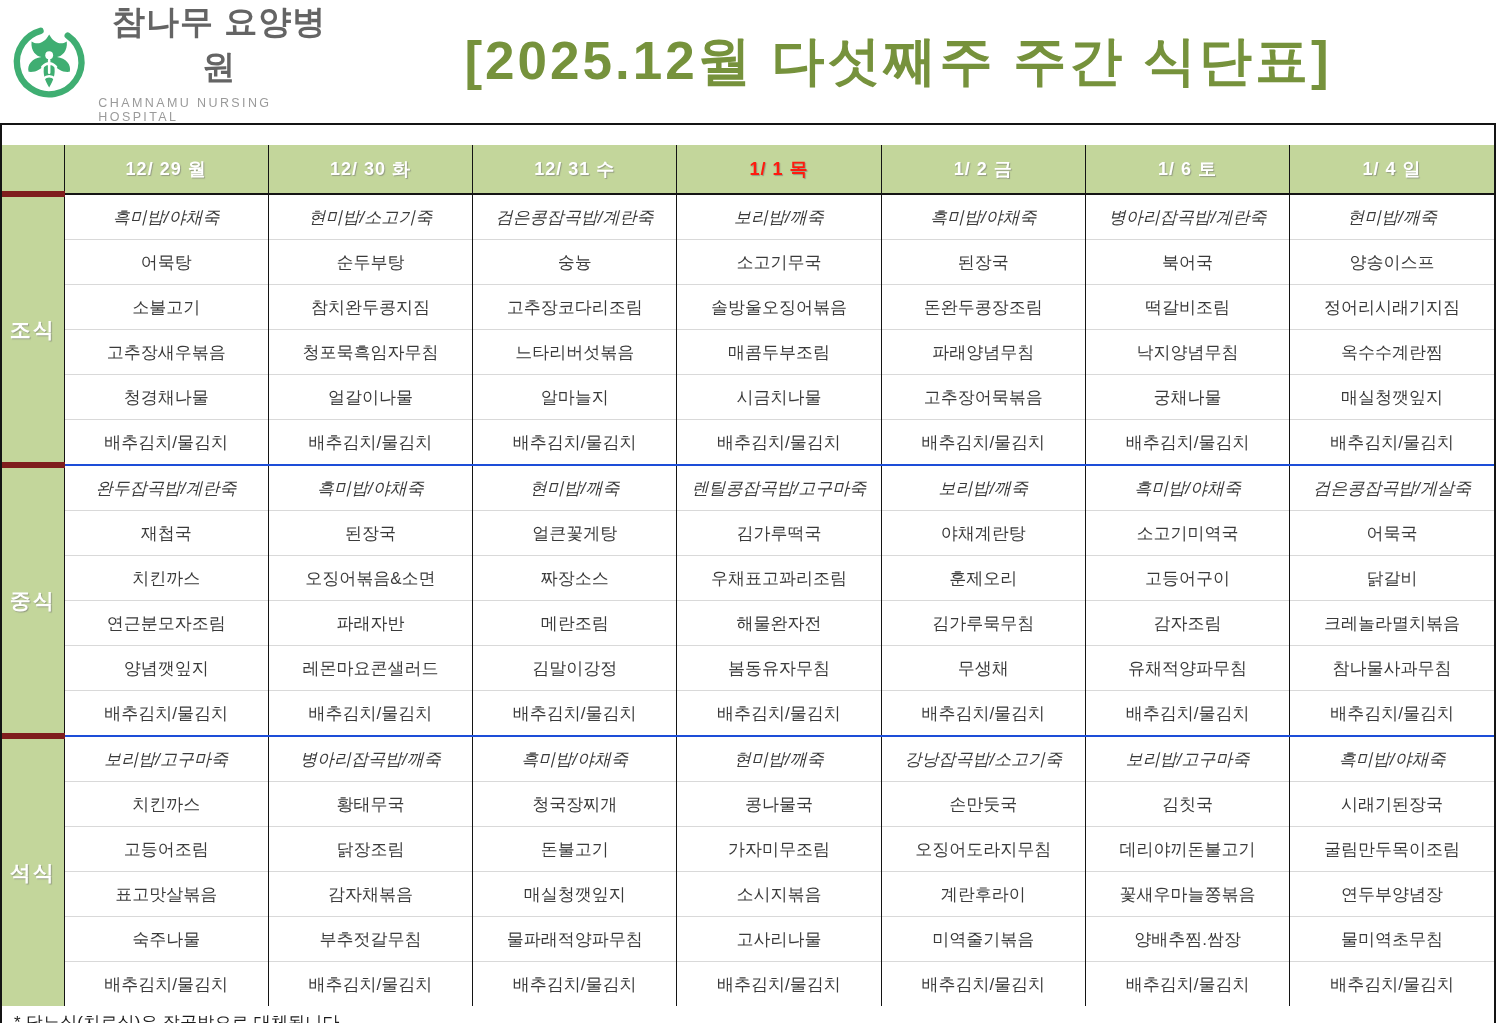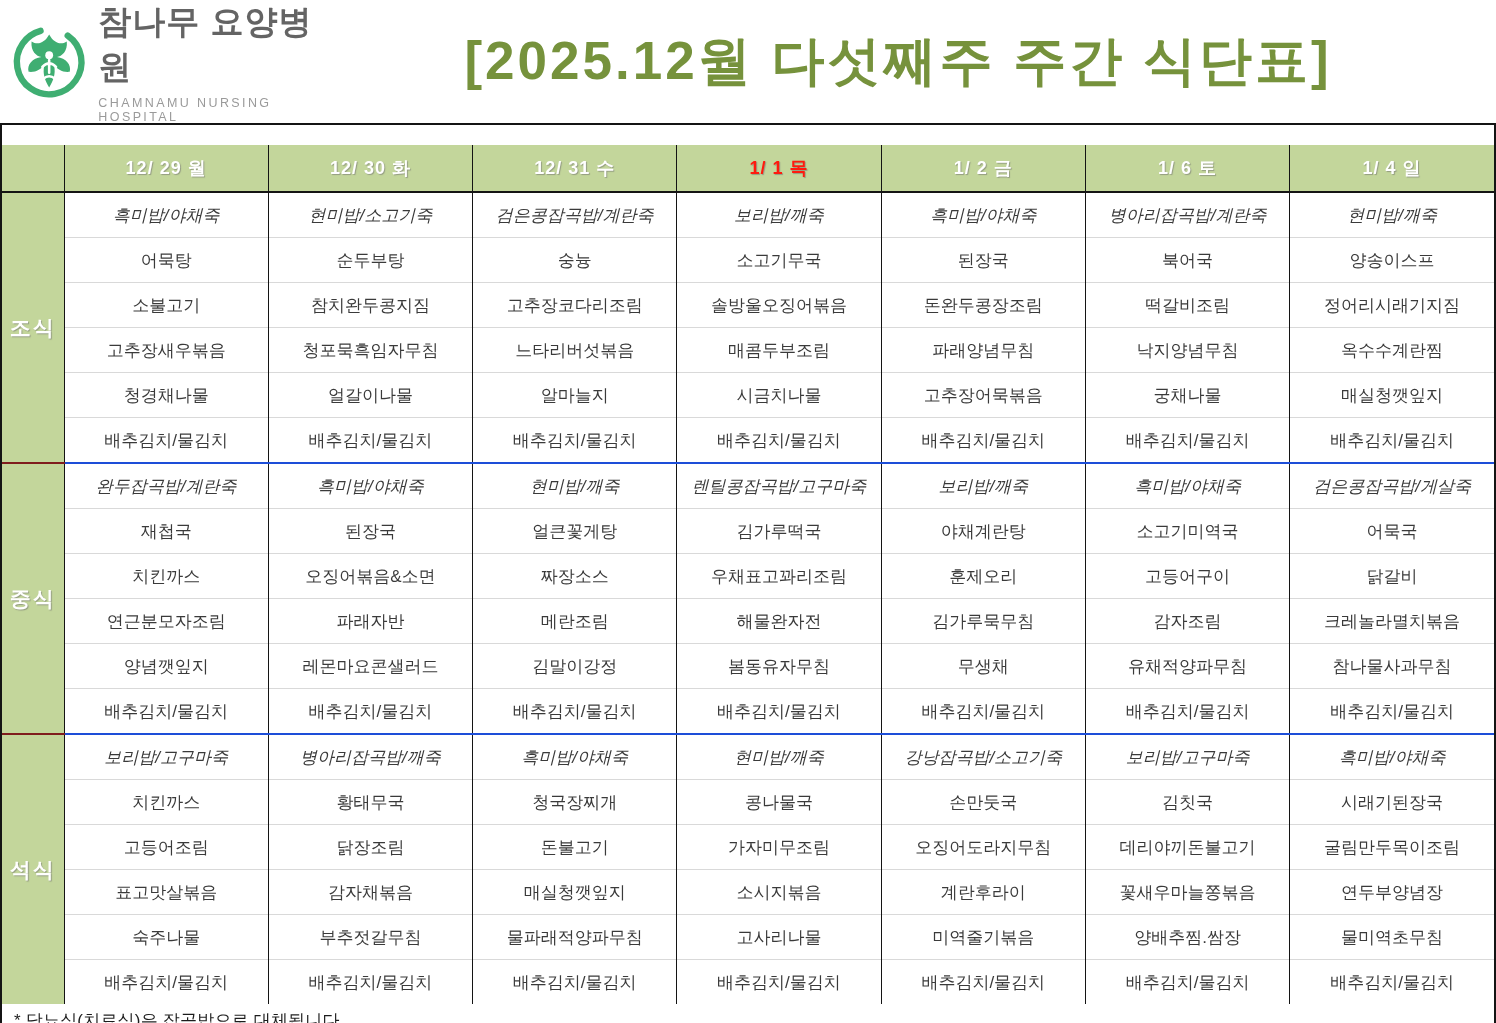--- a/index.html
+++ b/index.html
@@ -13,21 +13,21 @@
 
   
   .top {
     height: 123px; flex: 0 0 auto;
     display: flex; align-items: center;
     padding: 0 10px; box-sizing: border-box;
   }
   .brand { display: flex; align-items: center; gap: 10px; width: 330px; flex: 0 0 auto; }
   .brand-text { display: flex; flex-direction: column; }
   .brand-name {
-    font-size: 33px; font-weight: bold; color: #646464; letter-spacing: 1px;
+    font-size: 33px; font-weight: bold; color: #646464; letter-spacing: 1px; text-align: center;
   }
   .brand-sub {
     font-size: 12.5px; color: #9a9a9a; letter-spacing: 2.4px; margin-top: 6px;
   }
   .title {
     flex: 1; text-align: center;
     font-size: 53px; font-weight: bold;
     color: var(--title-green, #76923c);
     letter-spacing: 3px;
     padding-right: 30px;
@@ -55,21 +55,21 @@
     border-left: 1px solid #141414;
     border-bottom: 2px solid #141414;
   }
   thead th.red { color: var(--holiday-red, #ff1a0e); }
   thead th.corner { border-left: none; }
   tbody th.label-cell {
     background: var(--header-green, #c3d69b);
     color: #ffffff; font-size: 21px; font-weight: bold;
     letter-spacing: 2px;
     text-shadow: 1px 1px 1px rgba(110,110,110,0.55);
-    border-top: 2px solid #7f1d1d;
+    border-top: 6px solid #7f1d1d;
   }
   tbody td {
     height: 42px;
     text-align: center; vertical-align: middle;
     font-size: 17px; color: #3a3a3a;
     border-left: 1px solid #141414;
     border-top: 1px solid #d9d9d9;
     overflow: hidden; white-space: nowrap;
   }
   tbody tr.section-start td { border-top: 2px solid #1d4ed8; font-style: italic; }

